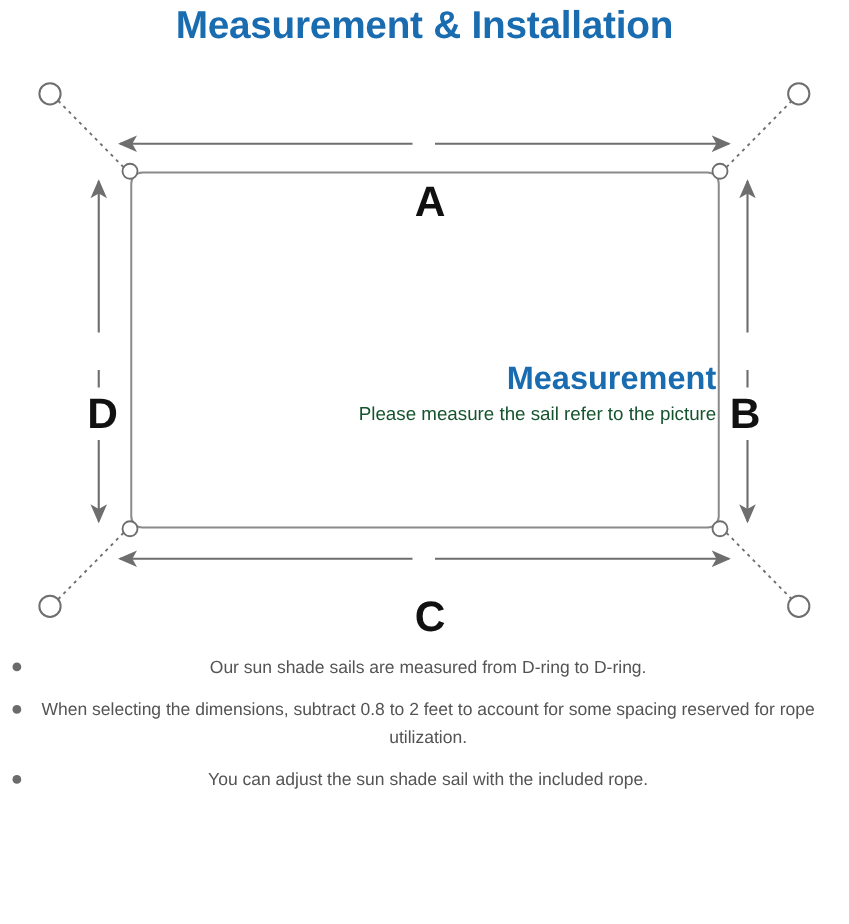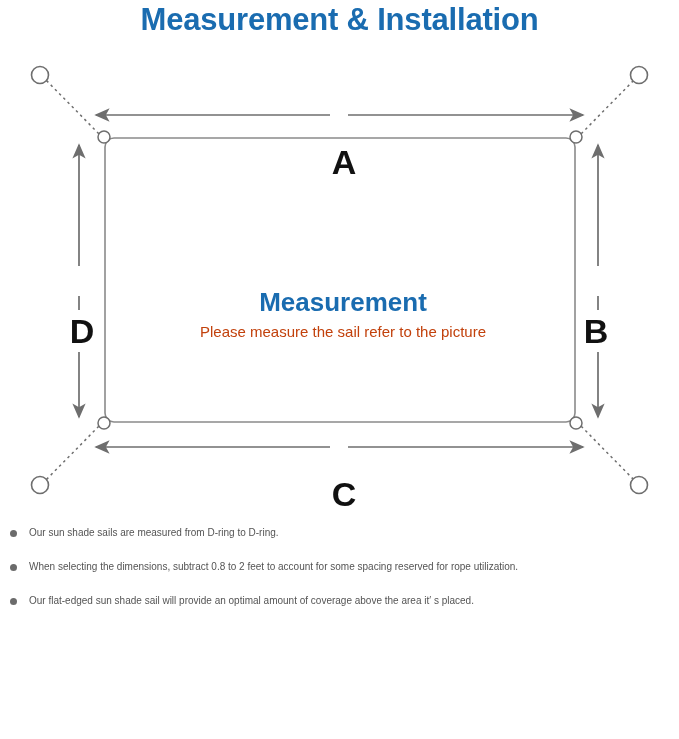--- a/index.html
+++ b/index.html
@@ -65,53 +65,54 @@
   #letter-c { left: 318px; top: 428px; width: 40px; padding: 1px 6px; }
   #letter-d { left: 64px;  top: 262px; width: 32px; padding: 4px 2px; }
   #letter-b { left: 578px; top: 262px; width: 32px; padding: 4px 2px; }
 
   
   .sail-label {
     position: absolute;
     left: 113px;
     top: 238px;
     width: 460px;
-    text-align: center;
+    text-align: right;
   }
   .sail-title {
     font-size: 26px;
     font-weight: bold;
     color: #1a6cb0;
     line-height: 32px;
     white-space: nowrap;
   }
   .sail-sub {
     margin-top: 4px;
     font-size: 15px;
     font-weight: normal;
-    color: #c2410c;
+    color: #14532d;
     line-height: 20px;
     white-space: nowrap;
   }
 
   
   .notes {
     position: absolute;
     left: 0;
     top: 522px;
     width: 679px;
   }
   .note {
     position: relative;
-    padding-left: 29px;
+    padding-left: 14px;
     padding-right: 8px;
     margin-bottom: 12px;
-    font-size: 10px;
+    font-size: 14px;
     line-height: 22px;
     color: #545454;
+    text-align: center;
   }
   .note .dot {
     position: absolute;
     left: 10px;
     top: 8px;
     width: 7px;
     height: 7px;
     border-radius: 50%;
     background: #6b6b6b;
   }
@@ -179,17 +180,17 @@
     <div class="note">
       <span class="dot"></span>
       <span class="note-text">Our sun shade sails are measured from D-ring to D-ring.</span>
     </div>
     <div class="note">
       <span class="dot"></span>
       <span class="note-text">When selecting the dimensions, subtract 0.8 to 2 feet to account for some spacing reserved for rope utilization.</span>
     </div>
     <div class="note">
       <span class="dot"></span>
-      <span class="note-text">Our flat-edged sun shade sail will provide an optimal amount of coverage above the area it′ s placed.</span>
+      <span class="note-text">You can adjust the sun shade sail with the included rope.</span>
     </div>
   </div>
 
 </div>
 
 </body></html>

